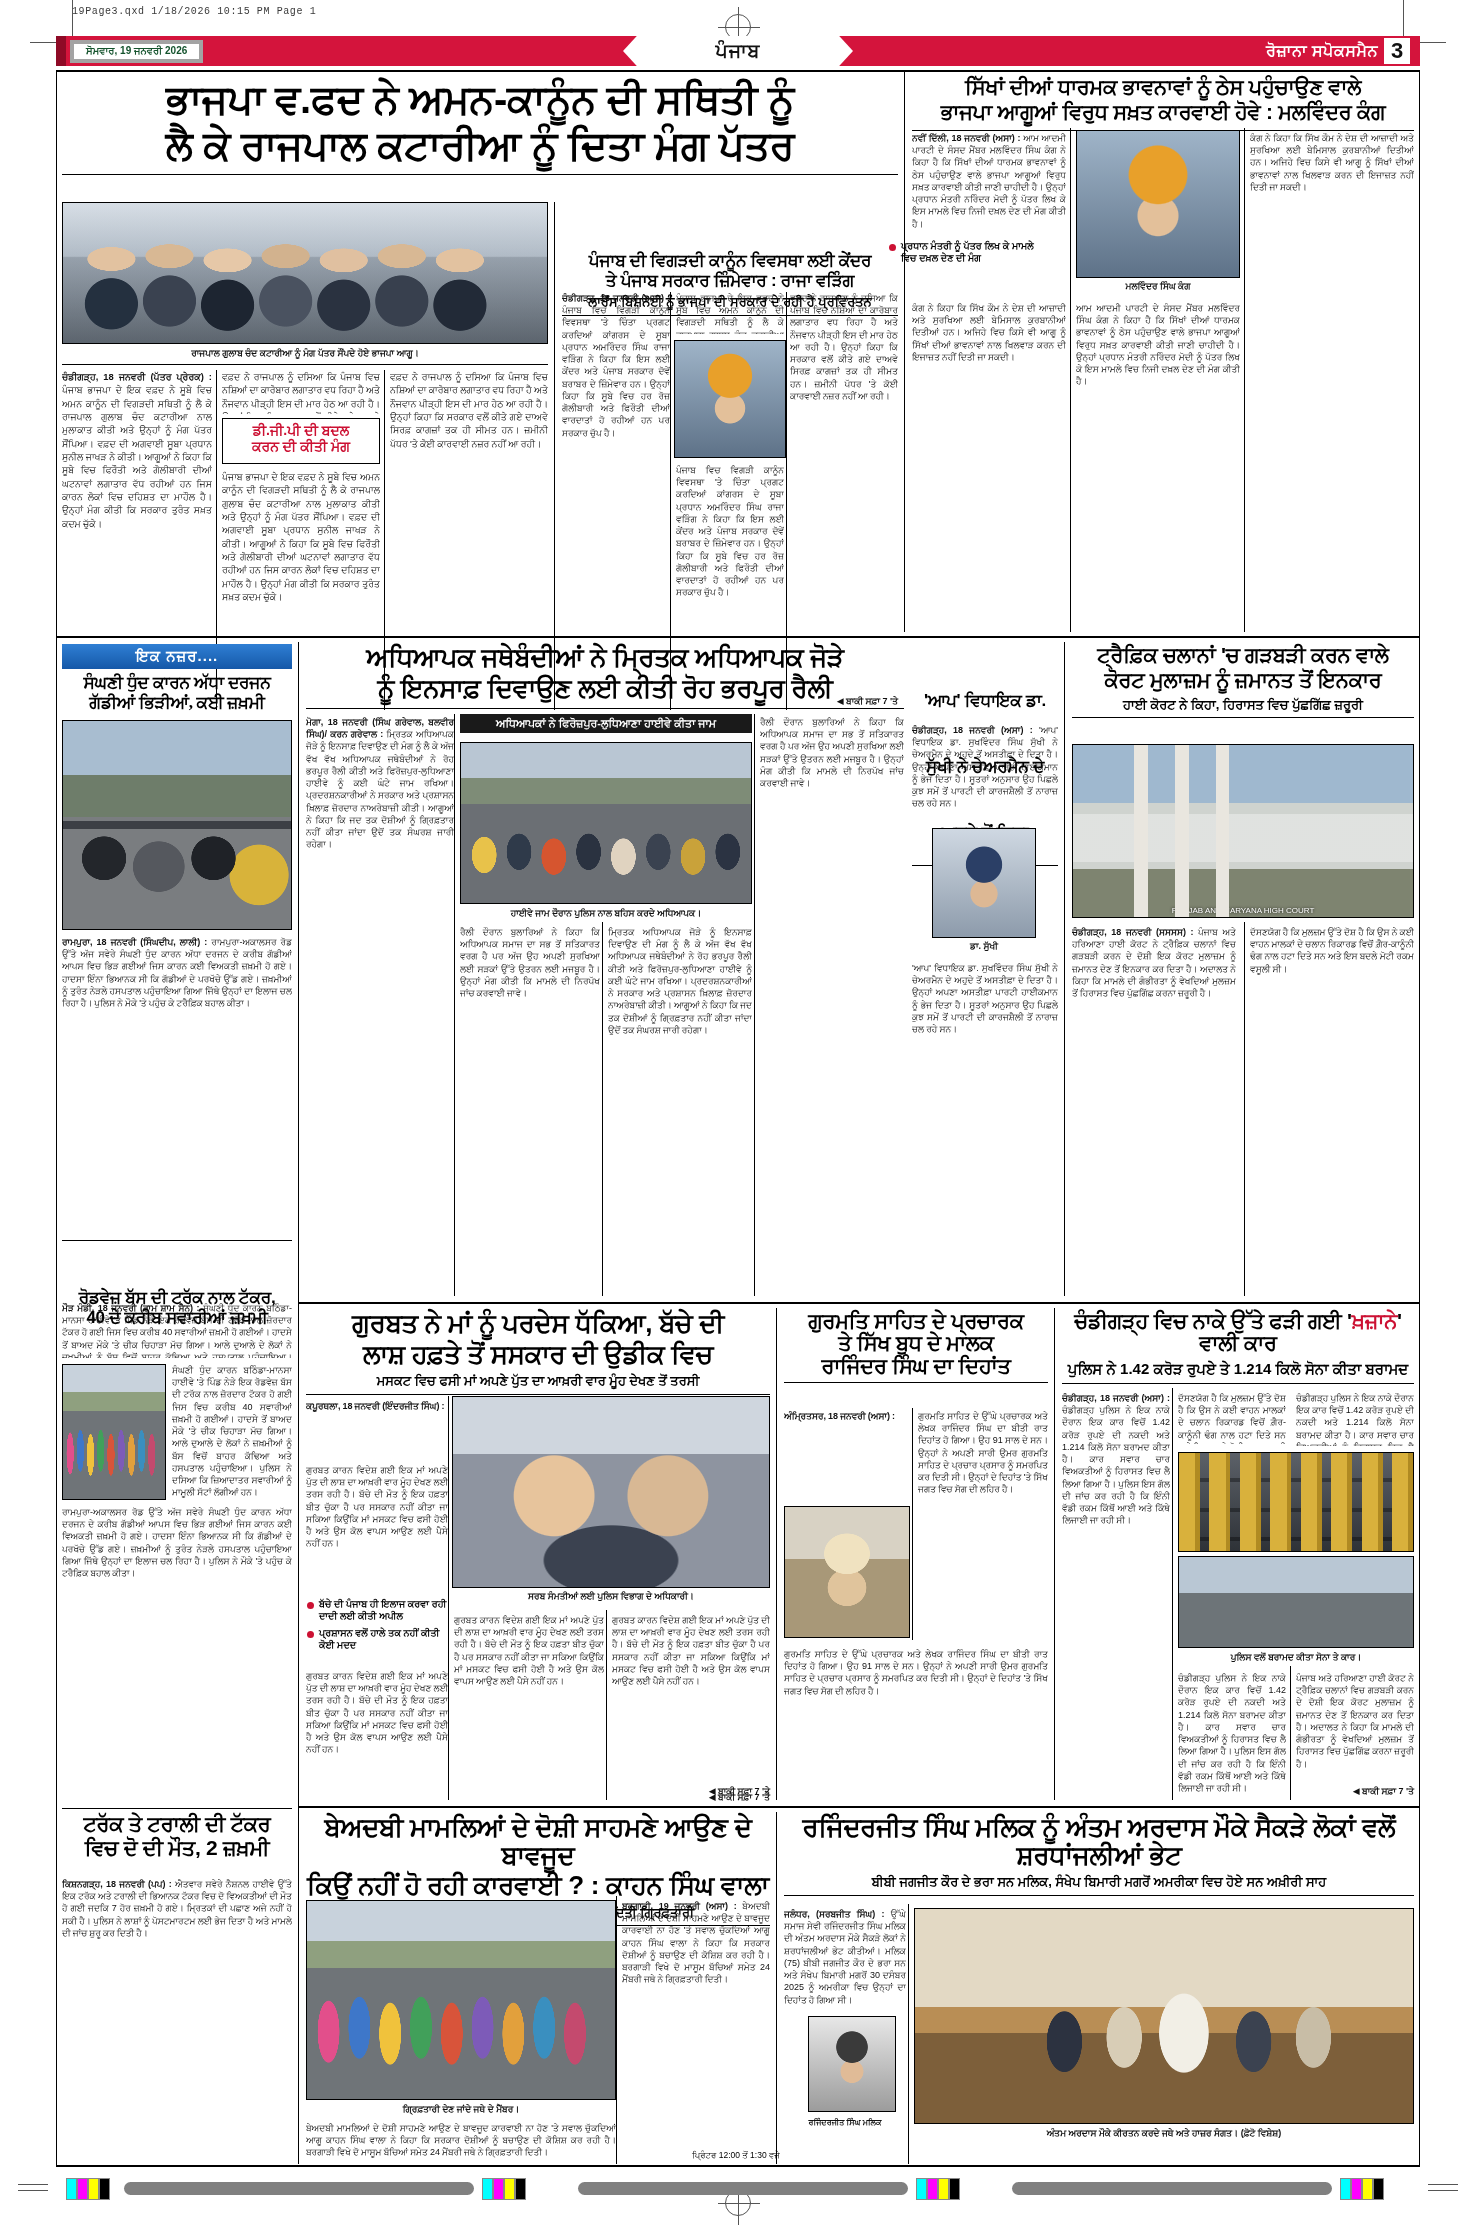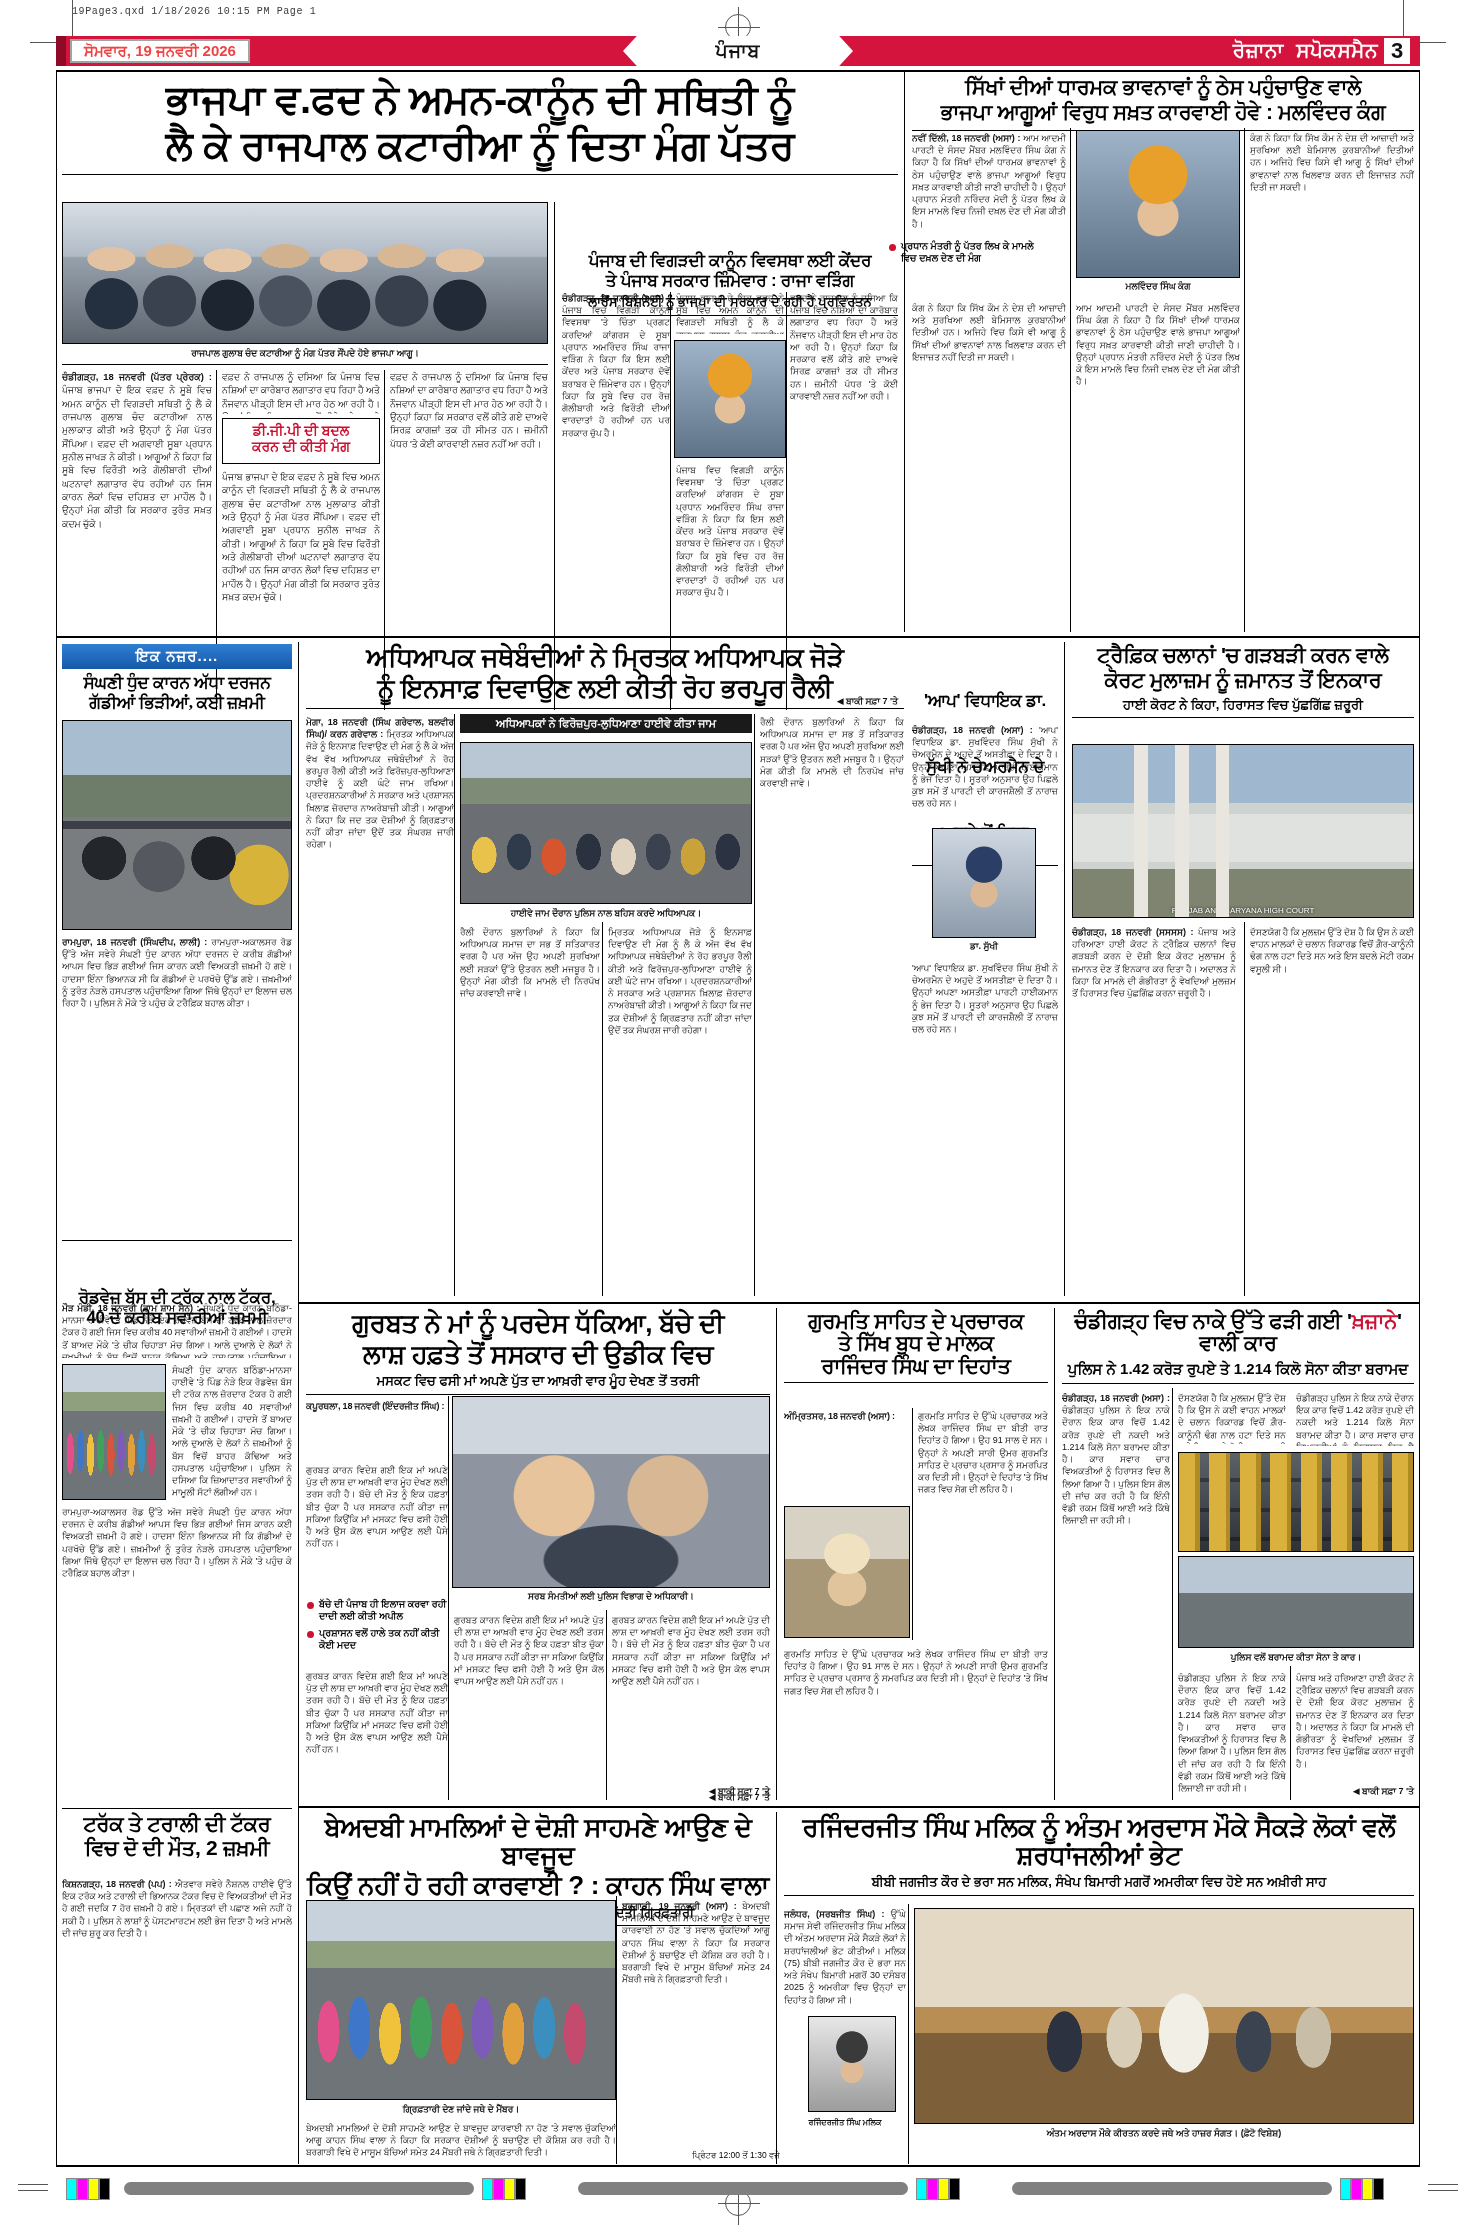--- a/index.html
+++ b/index.html
@@ -53,48 +53,47 @@
     background: #d4143c;
     display: flex; align-items: center;
   }
   .masthead-stripe {
     position:absolute; left:0; top:0; width:10px; height:100%;
     background:#8e0a26;
   }
   .date-chip {
     margin-left: 14px;
     background: #ffffff;
-    border: 2px solid #a3a3a3;
+    border: 4px solid #a3a3a3;
     padding: 2px 12px 3px 12px;
-    font-size: 15px;
+    font-size: 10px;
     font-weight: bold;
-    color: #ef4444;
+    color: #14532d;
     line-height: 1;
   }
   .mast-center {
     position: absolute;
     left: 50%; transform: translateX(-50%);
     top: 0; height: 30px;
     width: 230px;
     background: #fff;
     clip-path: polygon(6% 0, 94% 0, 100% 50%, 94% 100%, 6% 100%, 0 50%);
     display: flex; align-items: center; justify-content: center;
   }
   .mast-center span {
     font-size: 19px; font-weight: bold; color: #111;
     letter-spacing: 1px;
   }
   .mast-right {
     position: absolute; right: 10px; top: 0;
     height: 30px; display: flex; align-items: center; gap: 6px;
   }
   .brand {
-    font-size: 20px; font-weight: bold; color: #ffffff;
+    font-size: 16px; font-weight: bold; color: #ffffff;
     letter-spacing: .5px;
-    font-family: Liberation Mono, monospace;
   }
   .pageno {
     background: #fff; color: #111;
     font-size: 22px; font-weight: bold;
     width: 26px; height: 26px;
     display:flex; align-items:center; justify-content:center;
     line-height: 1;
   }
 
   

